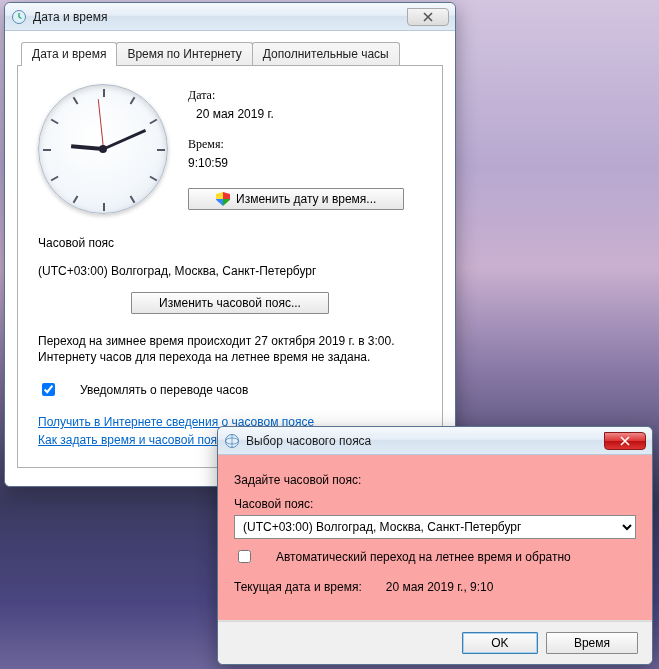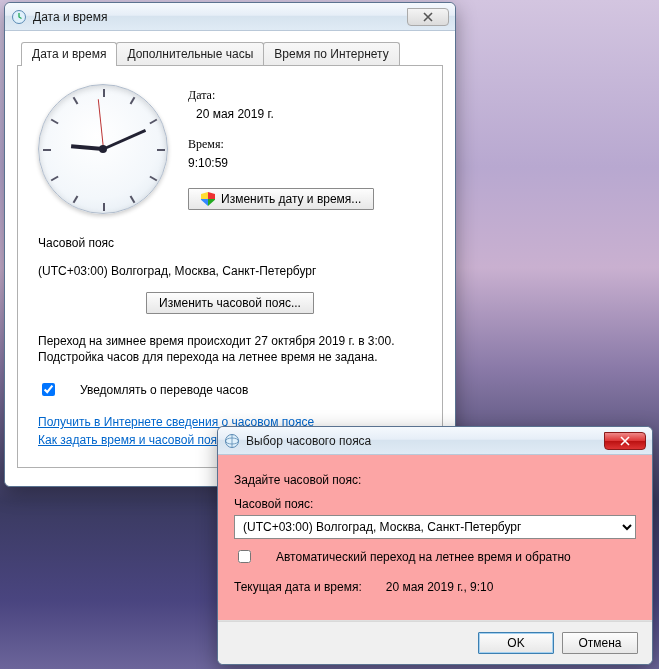--- a/index.html
+++ b/index.html
@@ -79,21 +79,21 @@
   .pin { position:absolute; left:50%; top:50%; width:8px; height:8px; margin:-4px 0 0 -4px; background:#223; border-radius:50%; }
 
   .row { display:flex; gap:20px; }
   .lbl { color:#000;font-family:Liberation Serif, serif; }
   .val { color:#000; }
 
   .btn {
     display:inline-flex; align-items:center; gap:6px;
     border:1px solid #8a8a8a; border-radius:1px;
     background: linear-gradient(to bottom,#fdfdfd,#e7e7e7);
-    padding:3px 12px; min-height:21px; font-size:12px; color:#000;
+    padding:3px 27px; min-height:21px; font-size:12px; color:#000;
   }
   .shield{
     width:14px;height:14px;display:inline-block;
     background: conic-gradient(#e33 0 25%, #2a2 0 50%, #38f 0 75%, #fd3 0 100%);
     clip-path: polygon(50% 0,100% 15%,100% 55%,50% 100%,0 55%,0 15%);
   }
 
   .link { color:#0066cc; text-decoration:underline; cursor:pointer; display:inline-block; margin:2px 0;}
   .chk { display:flex; align-items:center; gap:22px; }
   .chk input { width:13px; height:13px; }
@@ -134,22 +134,22 @@
     <span class="title">Дата и время</span>
     <span class="closebtn gray">
       <svg width="10" height="10" viewBox="0 0 10 10">
           <path d="M1 1l8 8M9 1l-8 8" stroke="#555" stroke-width="1.6"></path>
         </svg>
     </span>
   </div>
   <div class="body">
     <div class="tabstrip">
       <div class="tab active">Дата и время</div>
+      <div class="tab">Время по Интернету</div>
       <div class="tab">Дополнительные часы</div>
-      <div class="tab">Время по Интернету</div>
     </div>
     <div class="tabcontent">
       <div class="row">
         <div>
           <div class="clockface">
             <div class="tick" style="transform:rotate(0deg)"></div>
             <div class="tick" style="transform:rotate(30deg)"></div>
             <div class="tick" style="transform:rotate(60deg)"></div>
             <div class="tick" style="transform:rotate(90deg)"></div>
             <div class="tick" style="transform:rotate(120deg)"></div>
@@ -180,21 +180,21 @@
 
       <div style="margin-top:22px">Часовой пояс</div>
       <div style="margin-top:14px">(UTC+03:00) Волгоград, Москва, Санкт-Петербург</div>
       <div style="text-align:center; margin-top:14px">
         <span class="btn">
           <span>Изменить часовой пояс...</span>
         </span>
       </div>
 
       <div style="margin-top:20px">Переход на зимнее время происходит 27 октября 2019 г. в 3:00.</div>
-      <div style="margin-top:2px">Подстройка часов для перехода на летнее время не задана.</div>
+      <div style="margin-top:2px">Интернету часов для перехода на летнее время не задана.</div>
 
       <label class="chk" style="margin-top:16px">
         <input type="checkbox" checked="" style="">
         <span>Уведомлять о переводе часов</span>
       </label>
 
       <div style="margin-top:14px">
         <span class="link">Получить в Интернете сведения о часовом поясе</span><br>
         <span class="link">Как задать время и часовой пояс?</span>
       </div>
@@ -236,16 +236,16 @@
     <div class="field" style="display:flex; gap:24px; margin-top:14px">
       <span>Текущая дата и время:</span>
       <span>20 мая 2019 г., 9:10</span>
     </div>
   </div>
   <div class="footer">
     <span class="btn primary">
         <span>OK</span>
       </span>
     <span class="btn">
-        <span>Отмена</span>
+        <span>Время</span>
       </span>
   </div>
 </div>
 
 </body></html>

